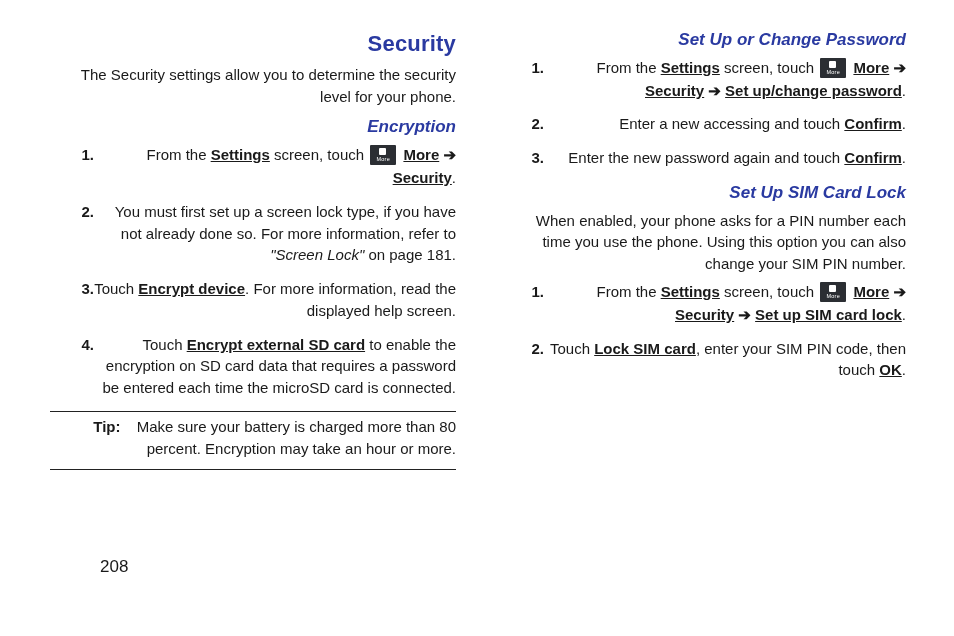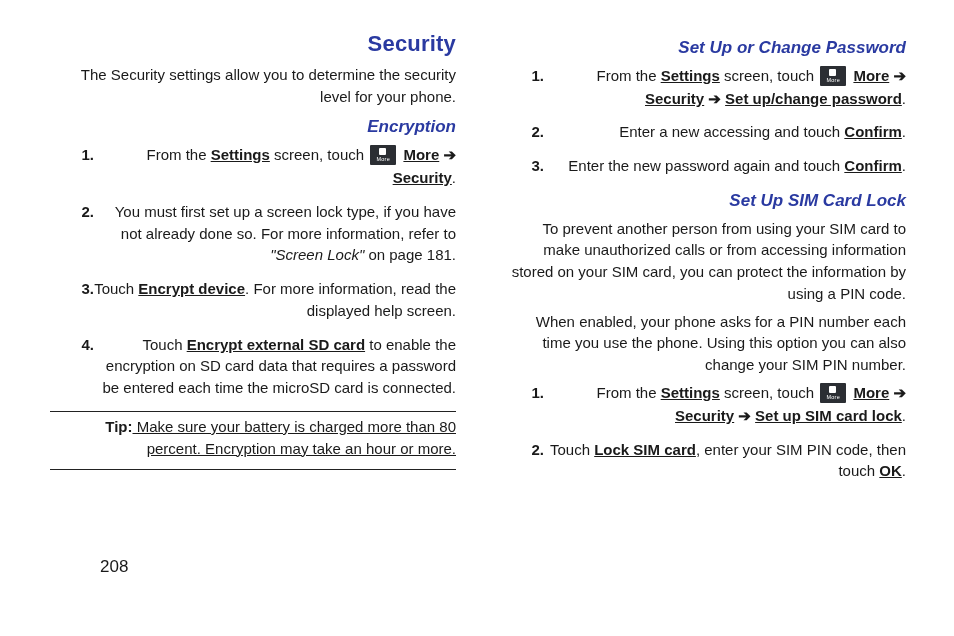--- a/index.html
+++ b/index.html
@@ -90,21 +90,21 @@
   }
   hr.tip-rule {
     border: none;
     border-top: 1.5px solid #222;
     margin: 10px 0 4px 0;
   }
   .tipblock {
     margin: 0 0 0 0;
   }
   .tip-label { font-weight: 700; }
-  .tip-text { margin-left: 0; display: inline; text-decoration: underline; }
+  .tip-text { margin-left: 12px; display: inline; }
   .tip-indent { padding-left: 30px; text-indent: -30px; }
   .pagenum {
     position: absolute;
     left: 50px;
     bottom: 28px;
     font-size: 17px;
   }
   .page {
     position: relative;
     height: 100%;
@@ -151,21 +151,21 @@
     </ol>
 
     <hr class="tip-rule">
     <div class="tipblock tip-indent">
       <span class="tip-label">Tip:</span><span class="tip-text"> Make sure your battery is charged more than 80 percent. Encryption may take an hour or more.</span>
     </div>
     <hr class="tip-rule">
   </div>
 
   <div class="col">
-    <h2 class="sub" style="margin-top:8px">Set Up or Change Password</h2>
+    <h2 class="sub" style="margin-top:0">Set Up or Change Password</h2>
 
     <ol class="numlist">
       <li>
         <span class="num">1.</span>
         <span class="li-text">
           <span>From the </span><span class="strong">Settings</span><span> screen, touch </span><span class="more-icon" data-label="More"></span>
           <span class="strong">More</span><span class="arrow"> ➔ </span><span class="strong">Security</span><span class="arrow"> ➔ </span><span class="strong">Set up/change password</span><span>.</span>
         </span>
       </li>
       <li>
@@ -176,21 +176,20 @@
       </li>
       <li>
         <span class="num">3.</span>
         <span class="li-text">
           <span>Enter the new password again and touch </span><span class="strong">Confirm</span><span>.</span>
         </span>
       </li>
     </ol>
 
     <h2 class="sub">Set Up SIM Card Lock</h2>
-    <div class="body">To prevent another person from using your SIM card to make unauthorized calls or from accessing information stored on your SIM card, you can protect the information by using a PIN code.</div>
     <div class="body">When enabled, your phone asks for a PIN number each time you use the phone. Using this option you can also change your SIM PIN number.</div>
 
     <ol class="numlist">
       <li>
         <span class="num">1.</span>
         <span class="li-text">
           <span>From the </span><span class="strong">Settings</span><span> screen, touch </span><span class="more-icon" data-label="More"></span>
           <span class="strong">More</span><span class="arrow"> ➔ </span><span class="strong">Security</span><span class="arrow"> ➔ </span><span class="strong">Set up SIM card lock</span><span>.</span>
         </span>
       </li>

